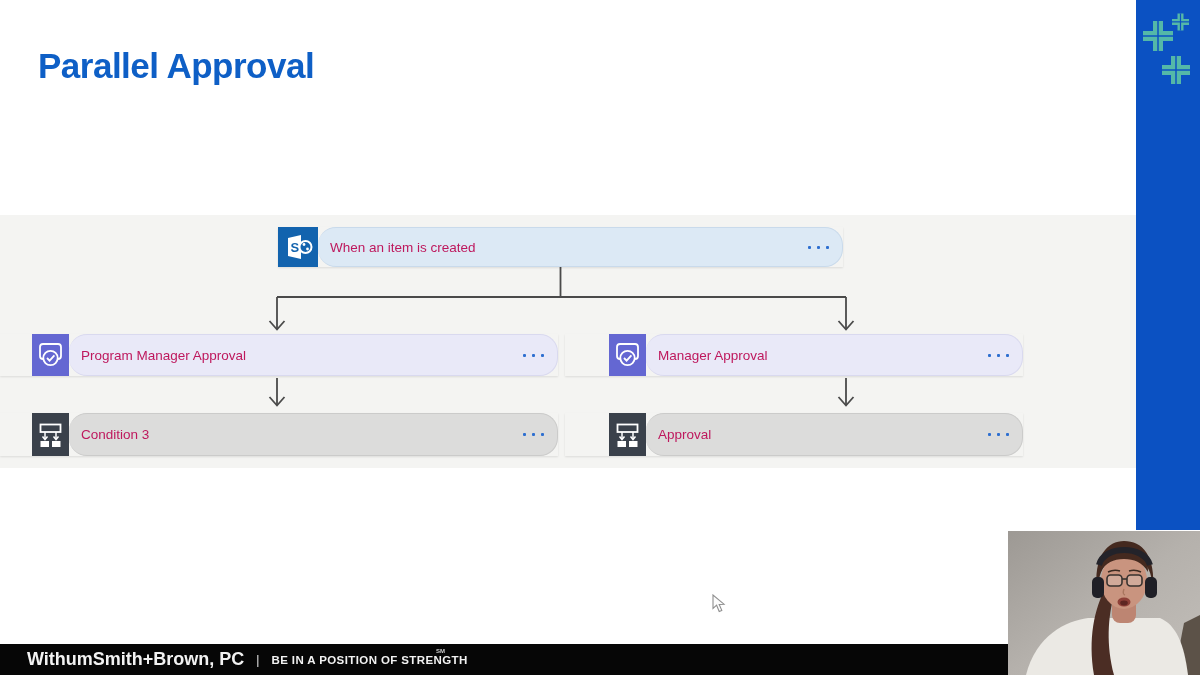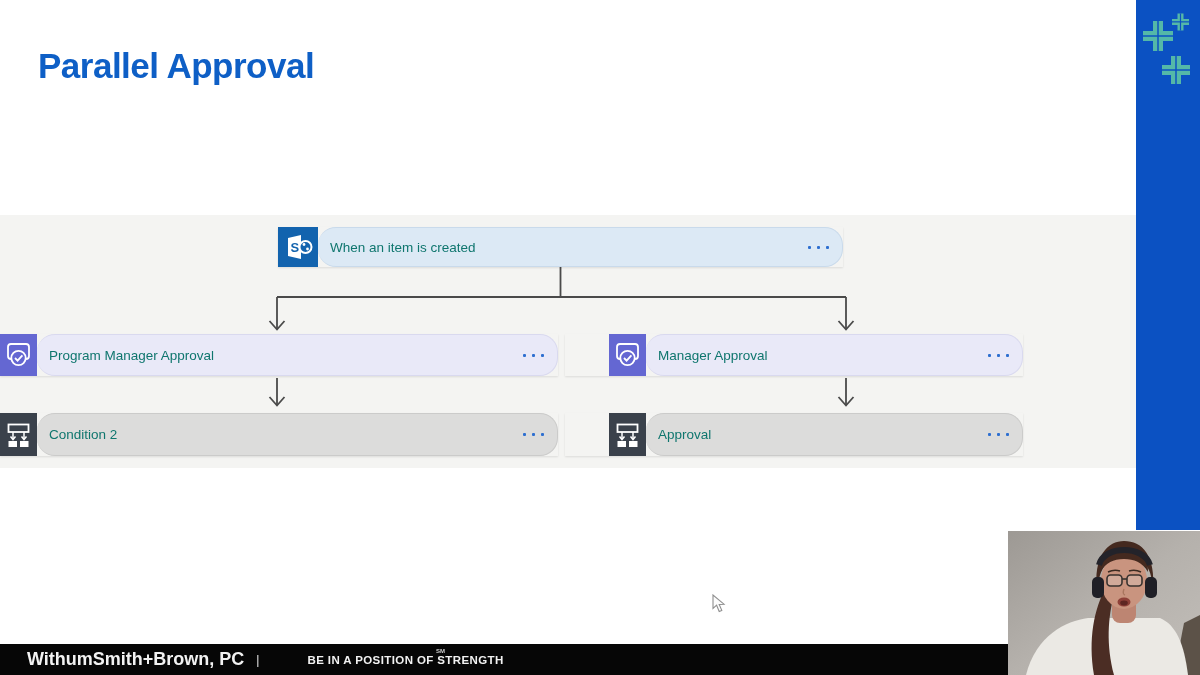--- a/index.html
+++ b/index.html
@@ -30,50 +30,50 @@
   .connectors { position:absolute; left:0; top:0; width:1136px; height:253px; }
 
   
   .card {
     position:absolute; display:flex; align-items:stretch;
     box-shadow:0 1px 2px rgba(0,0,0,0.10); cursor:pointer;
   }
   .card .icon-tile { flex:0 0 auto; display:flex; align-items:center; justify-content:center; }
   .card .card-body {
     flex:1 1 auto; display:flex; align-items:center;
-    font-size:13.5px; color:#0f766e;border-radius:18px;
+    font-size:13.5px; color:#be185d;border-radius:18px;
   }
   .card .card-label { padding-left:12px; white-space:nowrap; }
   .dots { margin-left:auto; display:flex; gap:6px; padding-right:13px; align-items:center; }
   .dots i { width:3px; height:3px; background:var(--menu-dots-color,#2e6fd0); display:block; border-radius:1px; }
 
   .trigger-card   { left:278px; top:227px; width:565px; height:40px; }
   .trigger-card .icon-tile { width:40px; background:var(--trigger-icon-bg,#1263ae); }
   .trigger-card .card-body { background:#dce9f5; border:1px solid #c9daeb; border-left:none; }
 
   .approval-card { top:334px; height:42px; }
   .approval-card .icon-tile { width:37px; background:var(--approval-icon-bg,#6467d2); }
   .approval-card .card-body { background:#e9e9f8; border:1px solid #d9d9ef; border-left:none; }
 
   .condition-card { top:413px; height:43px; }
   .condition-card .icon-tile { width:37px; background:var(--condition-icon-bg,#3a414b); }
   .condition-card .card-body { background:#dcdcdb; border:1px solid #cbcbca; border-left:none; }
 
-  .branch-left  { left:0;     width:558px; }
+  .branch-left  { left:0;     width:558px;padding-left:32px; }
   .branch-right { left:565px; width:458px;padding-left:44px; }
 
   
   .footer-bar {
     position:absolute; left:0; top:644px; width:1200px; height:31px;
     background:#060606; color:#f2f2f2; display:flex; align-items:center;
     z-index:3;
   }
   .footer-bar .company { margin-left:27px; font-size:18px; font-weight:700; }
   .footer-bar .sep { margin:0 12px; font-size:12px; font-weight:400; color:#e8e8e8; }
-  .footer-bar .tagline { font-size:11.5px; font-weight:700; letter-spacing:0.4px;margin-left:36px; }
+  .footer-bar .tagline { font-size:11.5px; font-weight:700; letter-spacing:0.4px; }
   .footer-bar .mark { position:absolute; left:436px; top:4px; font-size:6px; font-weight:700; color:#cfcfcf; }
 
   
   .webcam {
     position:absolute; left:1008px; top:531px; width:192px; height:144px;
     z-index:5; overflow:hidden;
   }
 
   
   .cursor { position:absolute; left:712px; top:594px; z-index:6; }
@@ -186,21 +186,21 @@
       <rect x="8.5" y="11.5" width="20" height="7.5" fill="none" stroke="#ffffff" stroke-width="1.8"></rect>
       <line x1="13" y1="19" x2="13" y2="26" stroke="#ffffff" stroke-width="1.5"></line>
       <polyline points="10.5,23.5 13,26.5 15.5,23.5" fill="none" stroke="#ffffff" stroke-width="1.5"></polyline>
       <line x1="24" y1="19" x2="24" y2="26" stroke="#ffffff" stroke-width="1.5"></line>
       <polyline points="21.5,23.5 24,26.5 26.5,23.5" fill="none" stroke="#ffffff" stroke-width="1.5"></polyline>
       <rect x="8.5" y="28" width="8.5" height="6" fill="#ffffff"></rect>
       <rect x="20" y="28" width="8.5" height="6" fill="#ffffff"></rect>
     </svg>
   </div>
   <div class="card-body">
-    <span class="card-label">Condition 2</span>
+    <span class="card-label">Condition 3</span>
     <span class="dots">
         <i></i>
         <i></i>
         <i></i>
       </span>
   </div>
 </div>
 
 <div class="card condition-card branch-right">
   <div class="icon-tile">

